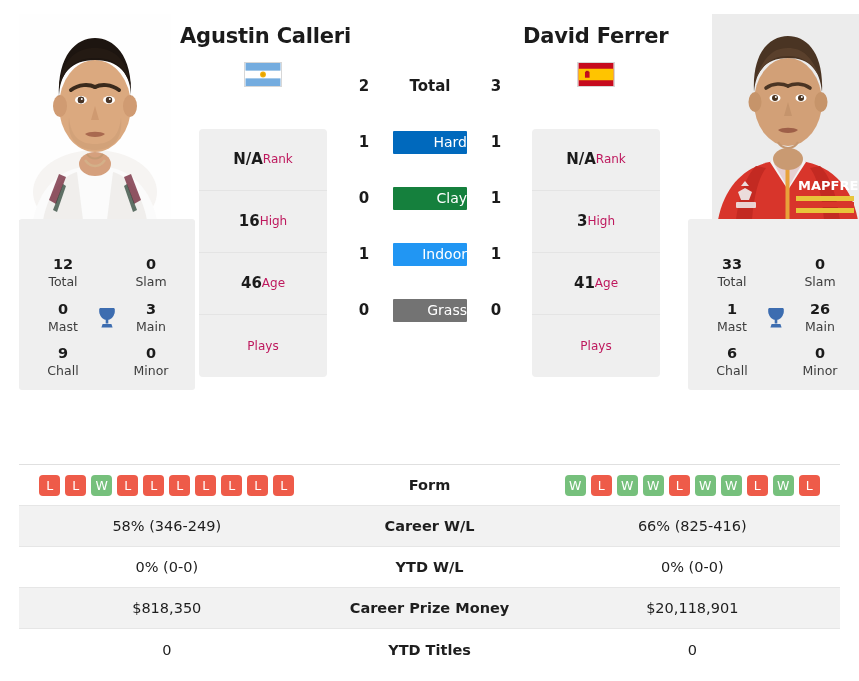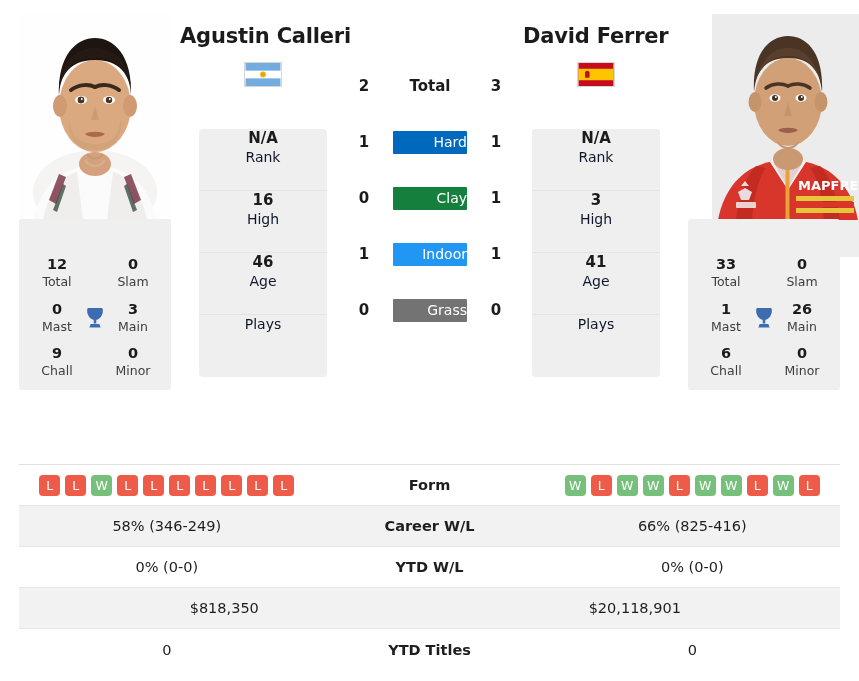--- a/index.html
+++ b/index.html
@@ -101,42 +101,43 @@
     width: 128px;
     background: #efefef;
     border-radius: 4px;
     overflow: hidden;
   }
   .info-card.left  { left: 199px; }
   .info-card.right { left: 532px; }
   .info-cell {
     height: 62px;
     display: flex;
-    flex-direction: column;
+    flex-direction: row;
     align-items: center;
+    justify-content: center;
     border-bottom: 1px solid #e4e4e4;
   }
   .info-cell:last-child { border-bottom: none; }
   .info-cell .v {
     font-size: 15px;
     font-weight: bold;
     color: #1b1b1b;
     line-height: 1.25;
   }
   .info-cell .k {
-    font-size: 14px;
-    color: #0f172a;
+    font-size: 12px;
+    color: #be185d;
     line-height: 1.35;
   }
 
   
   .titles-card {
     position: absolute;
     top: 219px;
-    width: 152px;
+    width: 176px;
     background: #efefef;
     border-radius: 3px;
     padding: 36px 0 10px 0;
   }
   .titles-card.left  { left: 19px; }
   .titles-card.right { left: 688px; }
 
   .titles-grid {
     position: relative;
     display: grid;
@@ -493,20 +494,21 @@
   </div>
 
   <div class="st-row">
     <div class="st-cell">0% (0-0)</div>
     <div class="st-cell mid">YTD W/L</div>
     <div class="st-cell">0% (0-0)</div>
   </div>
 
   <div class="st-row shade">
     <div class="st-cell">$818,350</div>
+    <div class="st-cell mid">Career Prize Money</div>
     <div class="st-cell">$20,118,901</div>
   </div>
 
   <div class="st-row">
     <div class="st-cell">0</div>
     <div class="st-cell mid">YTD Titles</div>
     <div class="st-cell">0</div>
   </div>
 
 </div>

